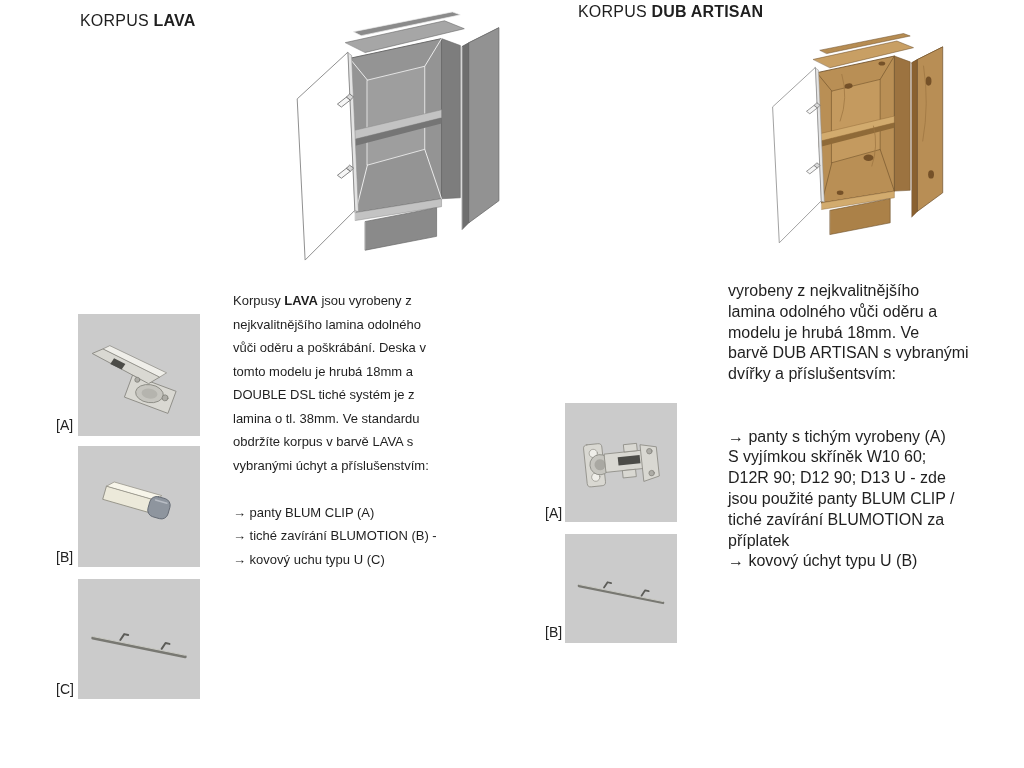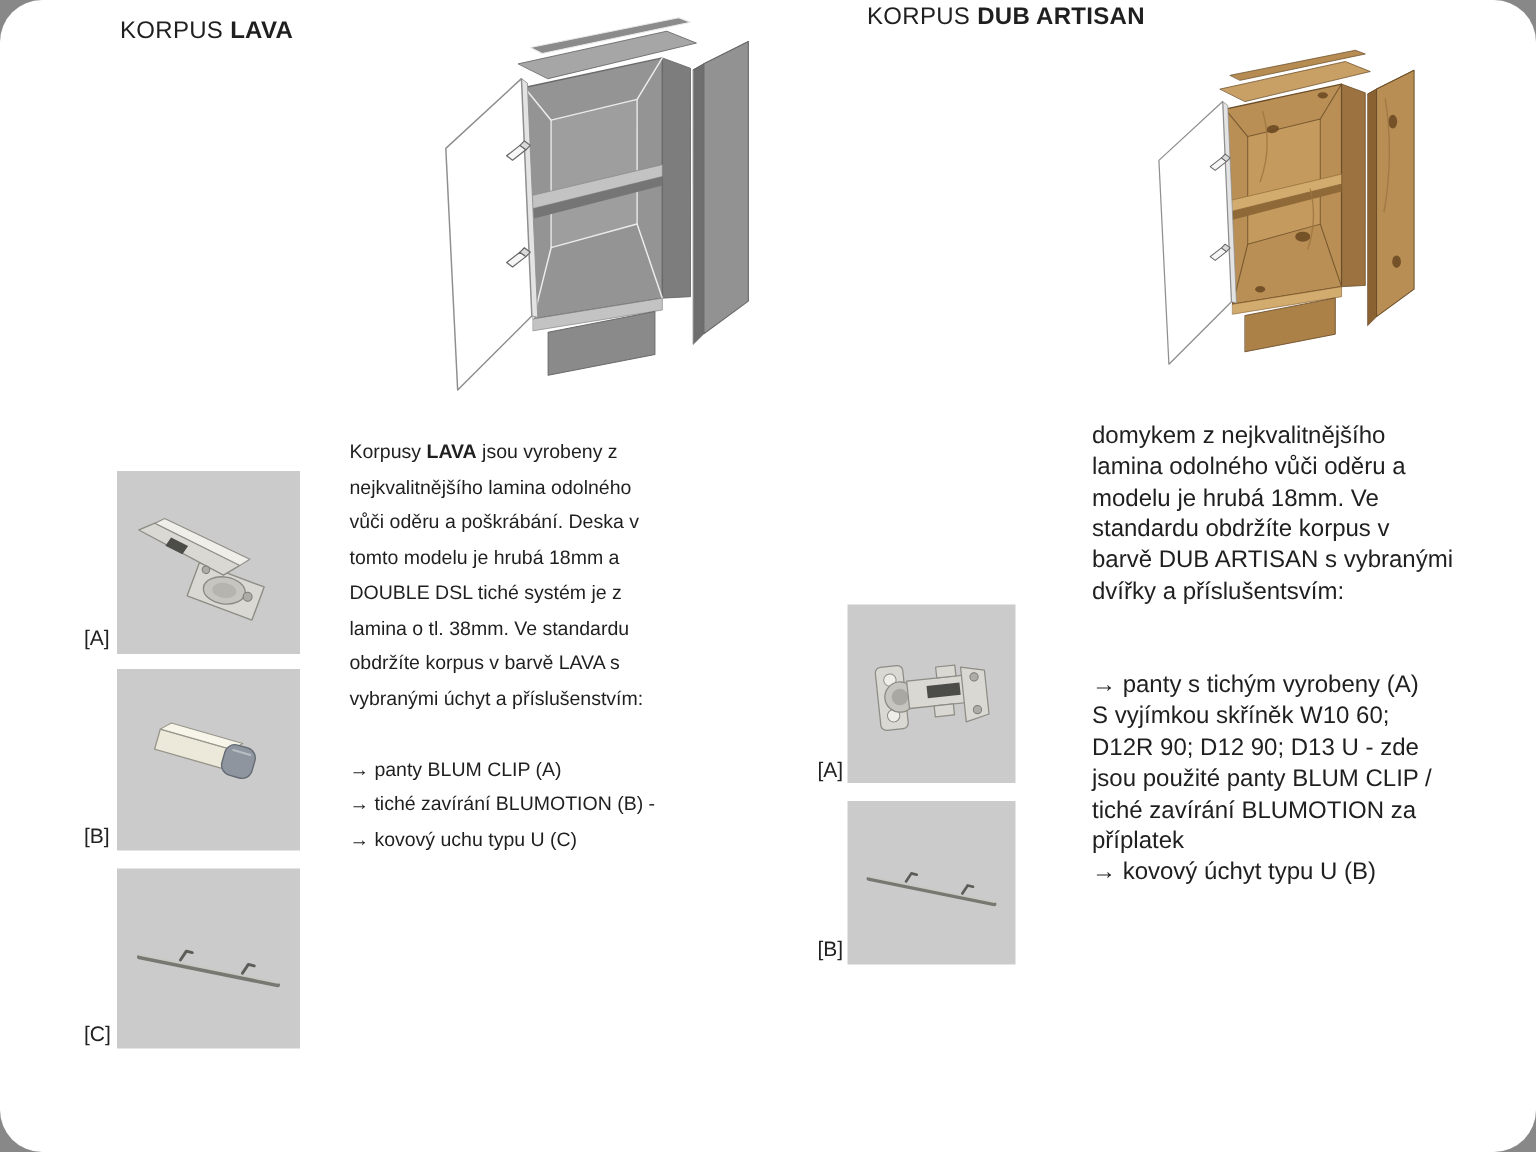--- a/index.html
+++ b/index.html
@@ -1,19 +1,19 @@
 <!DOCTYPE html>
 <html style="--page_bg: #ffffff; --text: #1f1f1f; --photo_bg: #cbcbcb; --carcass_gray: #919191; --wood_oak: #b88e55; --door_white: #ffffff;"><head>
 <meta charset="utf-8">
 <style>
   html,body{margin:0;padding:0;background:#888;}
   #page{
     position:relative;width:1024px;height:768px;margin:0 auto;
     background:var(--page_bg,#fff);overflow:hidden;
-    font-family:"Liberation Sans", sans-serif;color:var(--text,#1f1f1f);border-radius:28px;
+    font-family:"Liberation Sans", sans-serif;color:var(--text,#1f1f1f);
   }
   .abs{position:absolute;}
   .heading{font-size:16px;letter-spacing:.2px;white-space:nowrap;}
   .b{font-weight:700;}
   .desc{white-space:nowrap;}
   .desc-left{font-size:13px;line-height:23.5px;}
   .desc-right{font-size:16px;line-height:20.8px;}
   .tline.indent{padding-left:26px;}
   .photo{background:var(--photo_bg,#cbcbcb);}
   .photo svg{display:block;width:100%;height:100%;}
@@ -175,24 +175,23 @@
       <div class="tline"><span>lamina o tl. 38mm. Ve standardu</span></div>
       <div class="tline"><span>obdržíte korpus v barvě LAVA s</span></div>
       <div class="tline"><span>vybranými úchyt a příslušenstvím:</span></div>
       <div class="tline">&nbsp;</div>
       <div class="tline"><span>→ panty BLUM CLIP (A)</span></div>
       <div class="tline"><span>→ tiché zavírání BLUMOTION (B) -</span></div>
       <div class="tline"><span>→ kovový uchu typu U (C)</span></div>
     </div>
 
   <div class="abs desc desc-right" style="left:728px;top:281px;width:295px">
-      <div class="tline"><span>domykem z nejkvalitnějšího</span></div>
+      <div class="tline"><span>vyrobeny z nejkvalitnějšího</span></div>
       <div class="tline"><span>lamina odolného vůči oděru a</span></div>
       <div class="tline"><span>modelu je hrubá 18mm. Ve</span></div>
-      <div class="tline"><span>standardu obdržíte korpus v</span></div>
       <div class="tline"><span>barvě DUB ARTISAN s vybranými</span></div>
       <div class="tline"><span>dvířky a příslušentsvím:</span></div>
       <div class="tline">&nbsp;</div>
       <div class="tline">&nbsp;</div>
       <div class="tline"><span>→ panty s tichým vyrobeny (A)</span></div>
       <div class="tline"><span>S vyjímkou skříněk W10 60;</span></div>
       <div class="tline"><span>D12R 90; D12 90; D13 U - zde</span></div>
       <div class="tline"><span>jsou použité panty BLUM CLIP /</span></div>
       <div class="tline"><span>tiché zavírání BLUMOTION za</span></div>
       <div class="tline"><span>příplatek</span></div>

